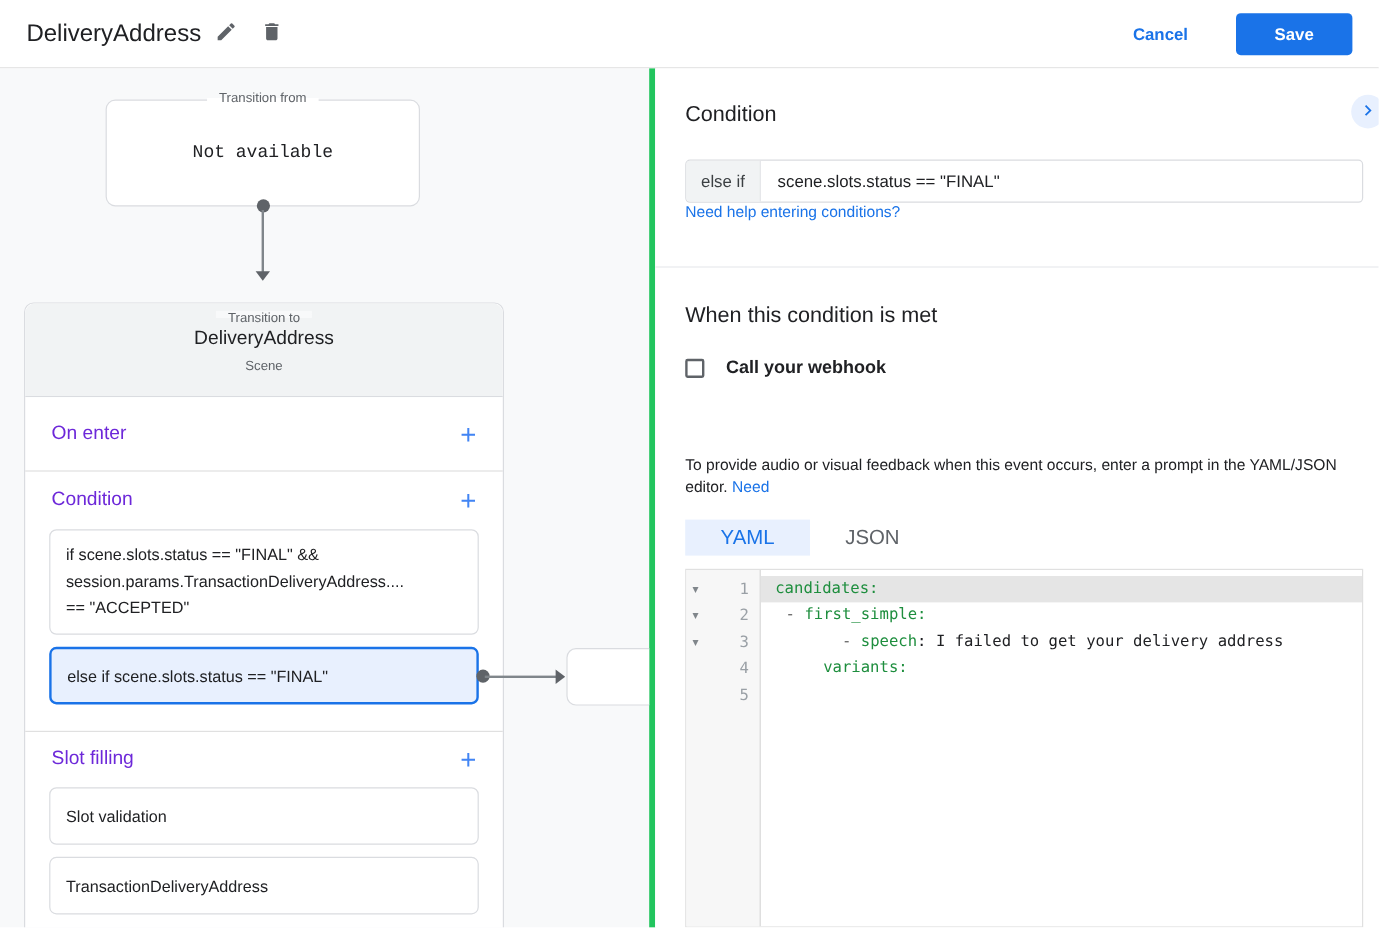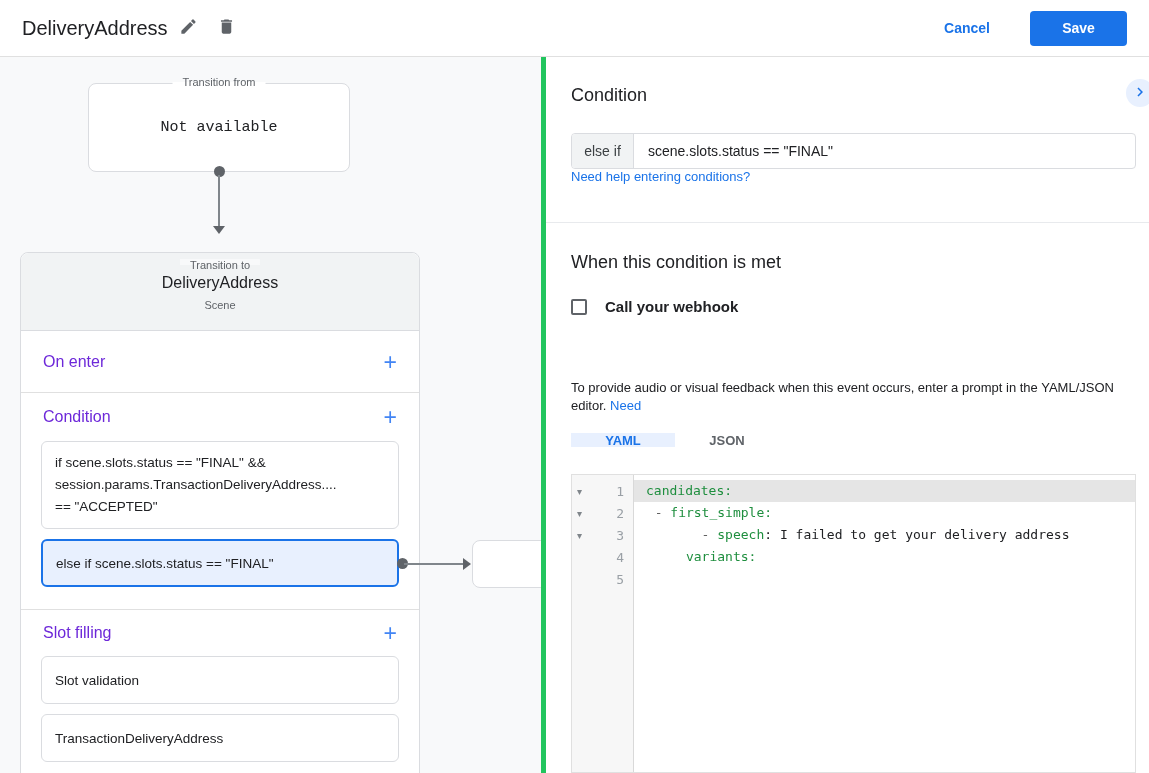--- a/index.html
+++ b/index.html
@@ -105,22 +105,22 @@
   .checkbox.checked .check-icon { display:block; }
   .check-label { font-size:15px; font-weight:700; color:#202124; margin-left:18px; }
   .lang-badge { margin-left:16px; background:#f3e8fd; color:#7627bb; font-size:11px;
     font-weight:700; letter-spacing:0.8px; padding:4px 10px; border-radius:2px; }
 
   .desc { position:absolute; left:25px; top:322px; width:575px; font-size:13px;
     line-height:18px; color:#202124; }
   .desc a { color:#1a73e8; text-decoration:none; }
 
   .tabs { position:absolute; left:25px; top:376px; display:flex; }
-  .tab { width:104px; height:14px; display:flex; align-items:center; justify-content:center;
-    font-size:13px; font-weight:700; color:#5f6368; cursor:pointer; background:transparent; }
+  .tab { width:104px; height:30px; display:flex; align-items:center; justify-content:center;
+    font-size:17px; font-weight:400; color:#5f6368; cursor:pointer; background:transparent; }
   .tab.active { background:#e8f0fe; color:#1a73e8; }
 
   .editor { position:absolute; left:25px; top:417px; width:565px; height:299px;
     border:1px solid #e0e0e0; display:flex; background:#fff; }
   .gutter { width:62px; background:#f7f7f7; border-right:1px solid #d9d9d9; padding-top:5px; flex:none; }
   .gutter-row { height:22px; display:flex; align-items:center; }
   .fold { width:18px; padding-left:5px; font-size:10px; color:#80868b; }
   .lnum { flex:1; text-align:right; padding-right:9px;
     font-family:"DejaVu Sans Mono",monospace; font-size:13px; color:#9aa0a6; }
   .code-area { flex:1; padding-top:5px; font-family:"DejaVu Sans Mono",monospace;

